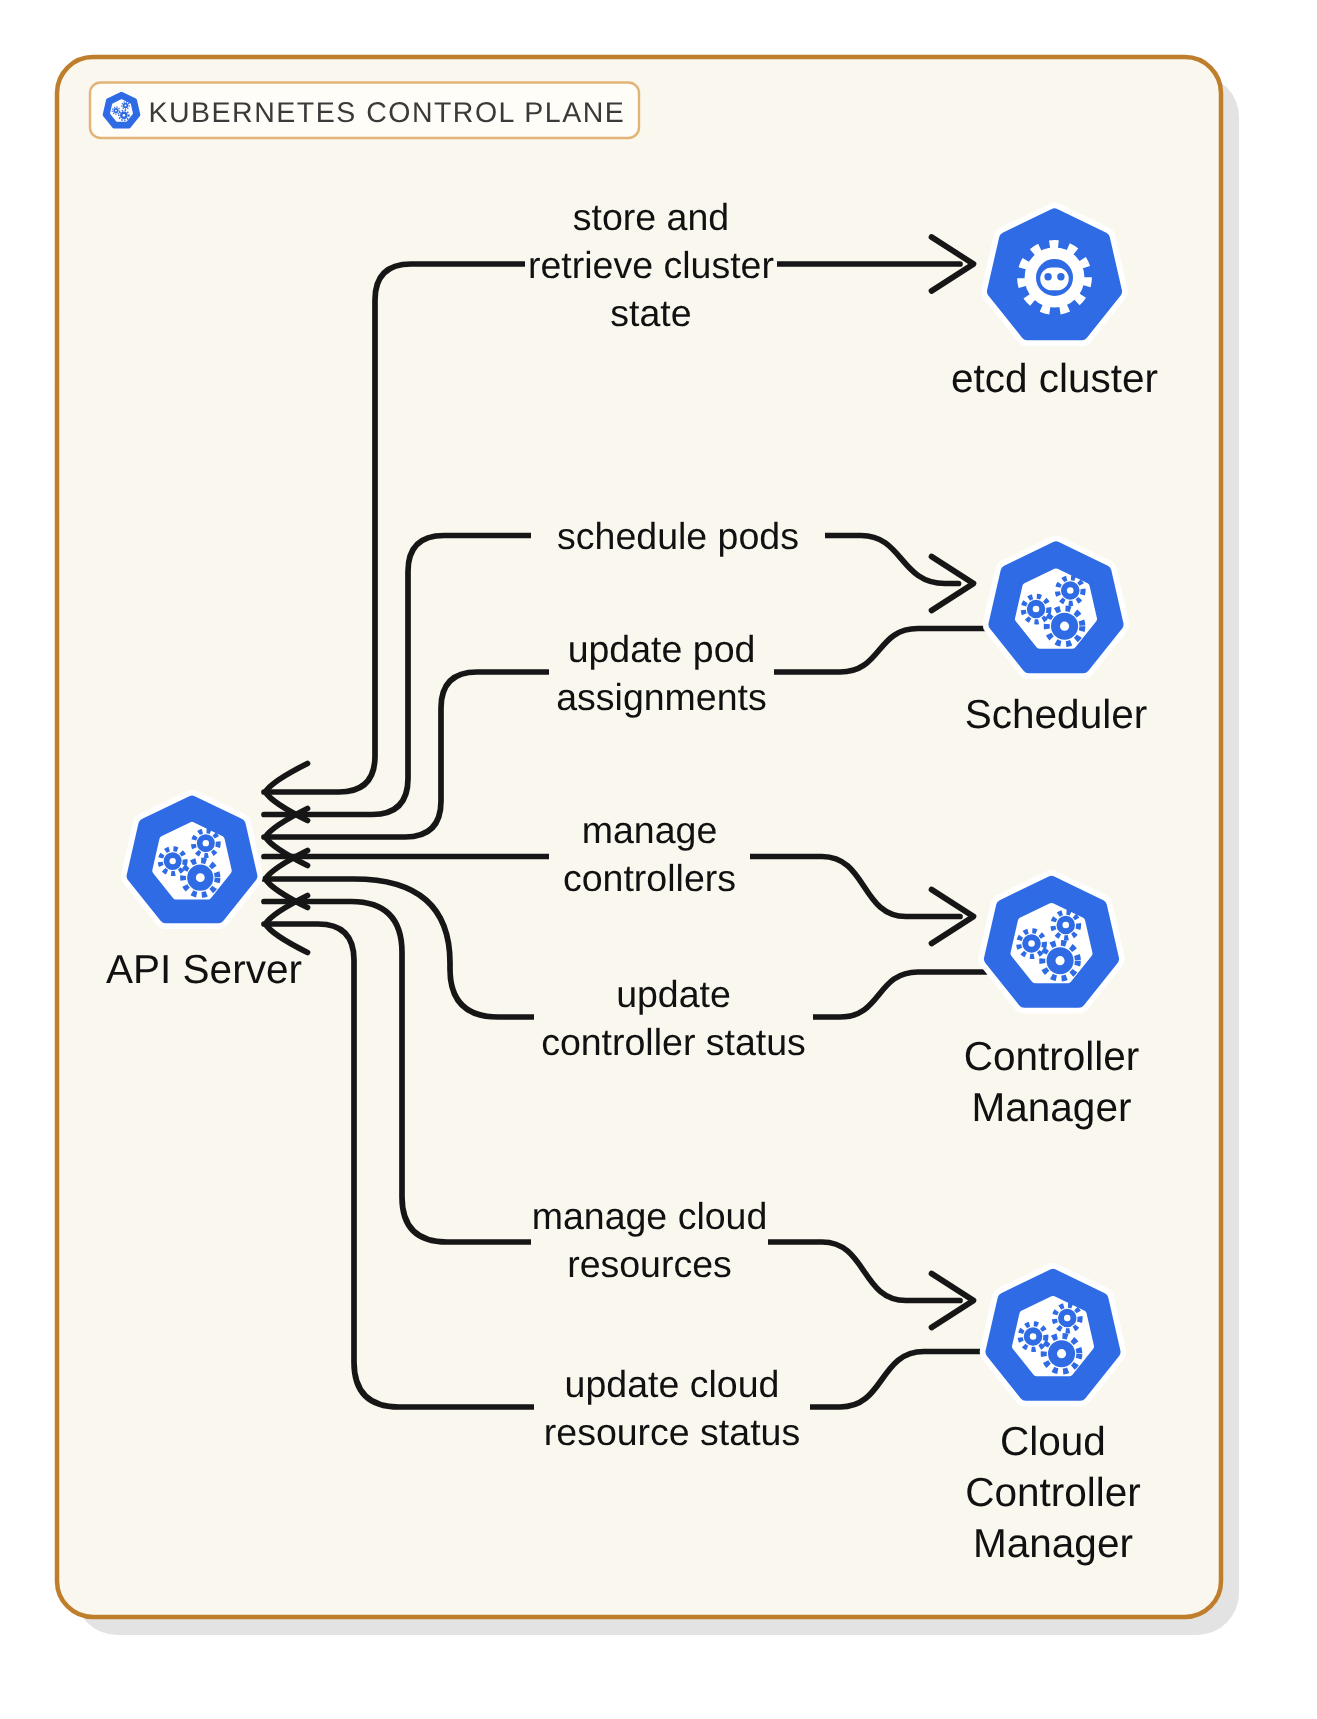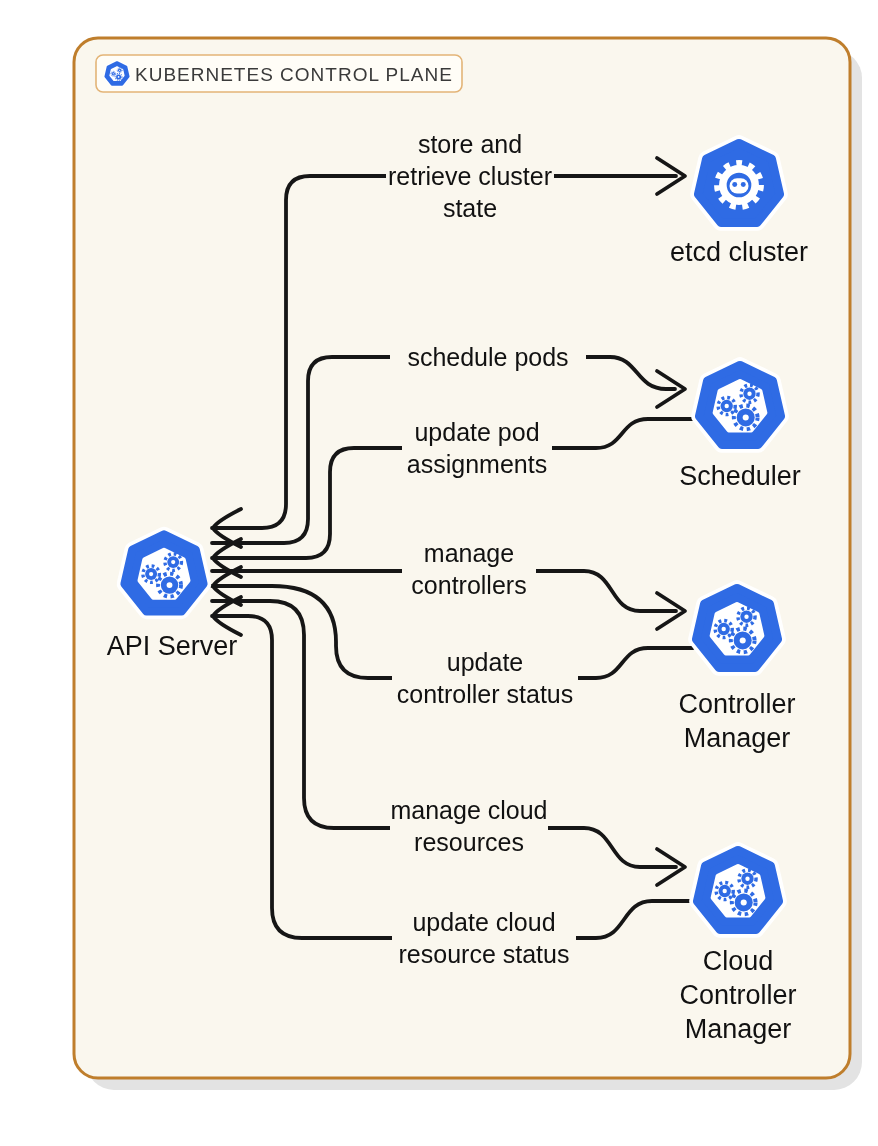--- a/index.html
+++ b/index.html
@@ -8,21 +8,21 @@
     --text:#111111;
     --panel-fill:#faf7ee;
     --panel-border:#bf7e2c;
     --badge-fill:#fffdf7;
     --badge-border:#e3b477;
     --badge-text:#3a3a3a;
     --shadow:#e3e3e3;
     --page-background:#ffffff;
   }
   html,body{margin:0;padding:0;background:var(--page-background);}
-  .canvas{width:701px;height:1146px;position:relative;font-family:"Liberation Sans",sans-serif;margin-left:36px;}
+  .canvas{width:701px;height:1146px;position:relative;font-family:"Liberation Sans",sans-serif;}
   svg{display:block;}
   .panel{fill:var(--panel-fill);stroke:var(--panel-border);stroke-width:3;}
   .panel-shadow{fill:var(--shadow);}
   .badge{fill:var(--badge-fill);stroke:var(--badge-border);stroke-width:1.6;}
   .badge-title{font:500 19px "Liberation Sans",sans-serif;letter-spacing:1px;fill:var(--badge-text);}
   .edge{stroke:var(--line);stroke-width:3.8;fill:none;stroke-linecap:round;stroke-linejoin:round;}
   .arrowhead{stroke:var(--line);stroke-width:3.8;fill:none;stroke-linecap:round;stroke-linejoin:round;}
   .label-bg{fill:var(--panel-fill);}
   .edge-label{font:25px "Liberation Sans",sans-serif;fill:var(--text);text-anchor:middle;}
   .node-label{font:27px "Liberation Sans",sans-serif;fill:var(--text);text-anchor:middle;}

